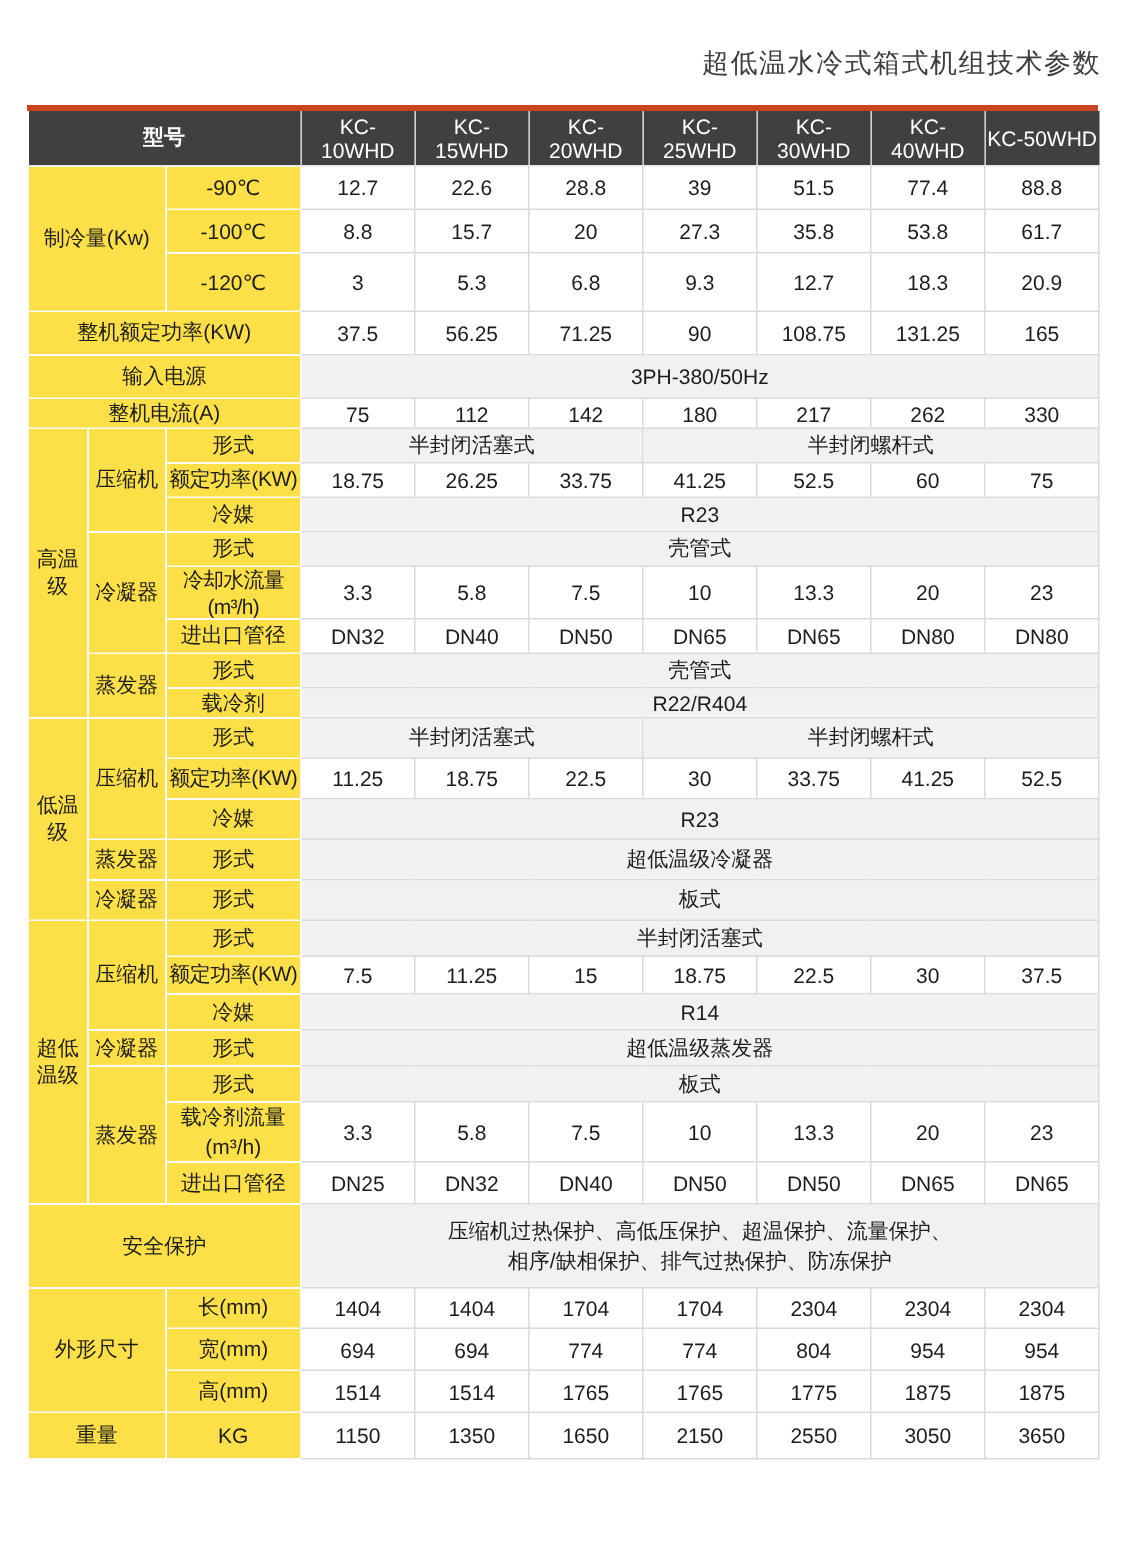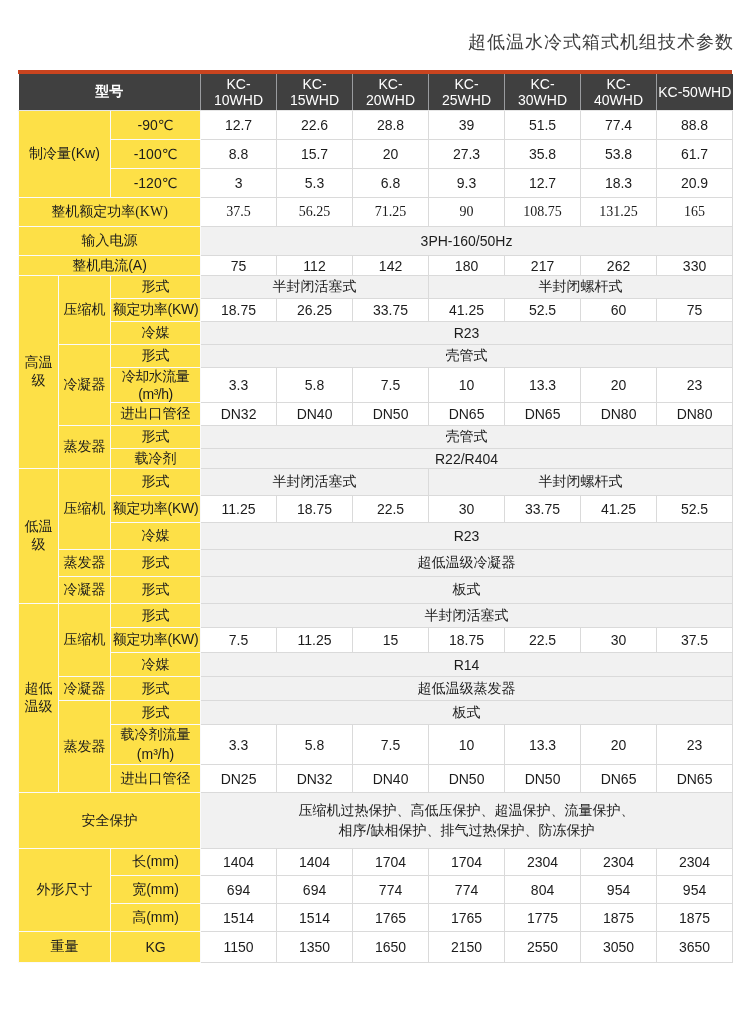--- a/index.html
+++ b/index.html
@@ -81,43 +81,43 @@
         <tr style="height: 29px;">
           <td class="lbl">-100℃</td>
           <td class="num">8.8</td>
           <td class="num">15.7</td>
           <td class="num">20</td>
           <td class="num">27.3</td>
           <td class="num">35.8</td>
           <td class="num">53.8</td>
           <td class="num">61.7</td>
         </tr>
-        <tr style="height: 29px;">
+        <tr style="height: 39px;">
           <td class="lbl">-120℃</td>
           <td class="num">3</td>
           <td class="num">5.3</td>
           <td class="num">6.8</td>
           <td class="num">9.3</td>
           <td class="num">12.7</td>
           <td class="num">18.3</td>
           <td class="num">20.9</td>
         </tr>
-        <tr style="height: 29px; font-family: Liberation Serif, serif;">
+        <tr style="height: 29px;">
           <td class="lbl" colspan="3">整机额定功率(KW)</td>
           <td class="num">37.5</td>
           <td class="num">56.25</td>
           <td class="num">71.25</td>
           <td class="num">90</td>
           <td class="num">108.75</td>
           <td class="num">131.25</td>
           <td class="num">165</td>
         </tr>
         <tr style="height: 29px;">
           <td class="lbl" colspan="3">输入电源</td>
-          <td class="spn" colspan="7">3PH-160/50Hz</td>
+          <td class="spn" colspan="7">3PH-380/50Hz</td>
         </tr>
         <tr style="height: 20px;">
           <td class="lbl" colspan="3">整机电流(A)</td>
           <td class="num">75</td>
           <td class="num">112</td>
           <td class="num">142</td>
           <td class="num">180</td>
           <td class="num">217</td>
           <td class="num">262</td>
           <td class="num">330</td>

